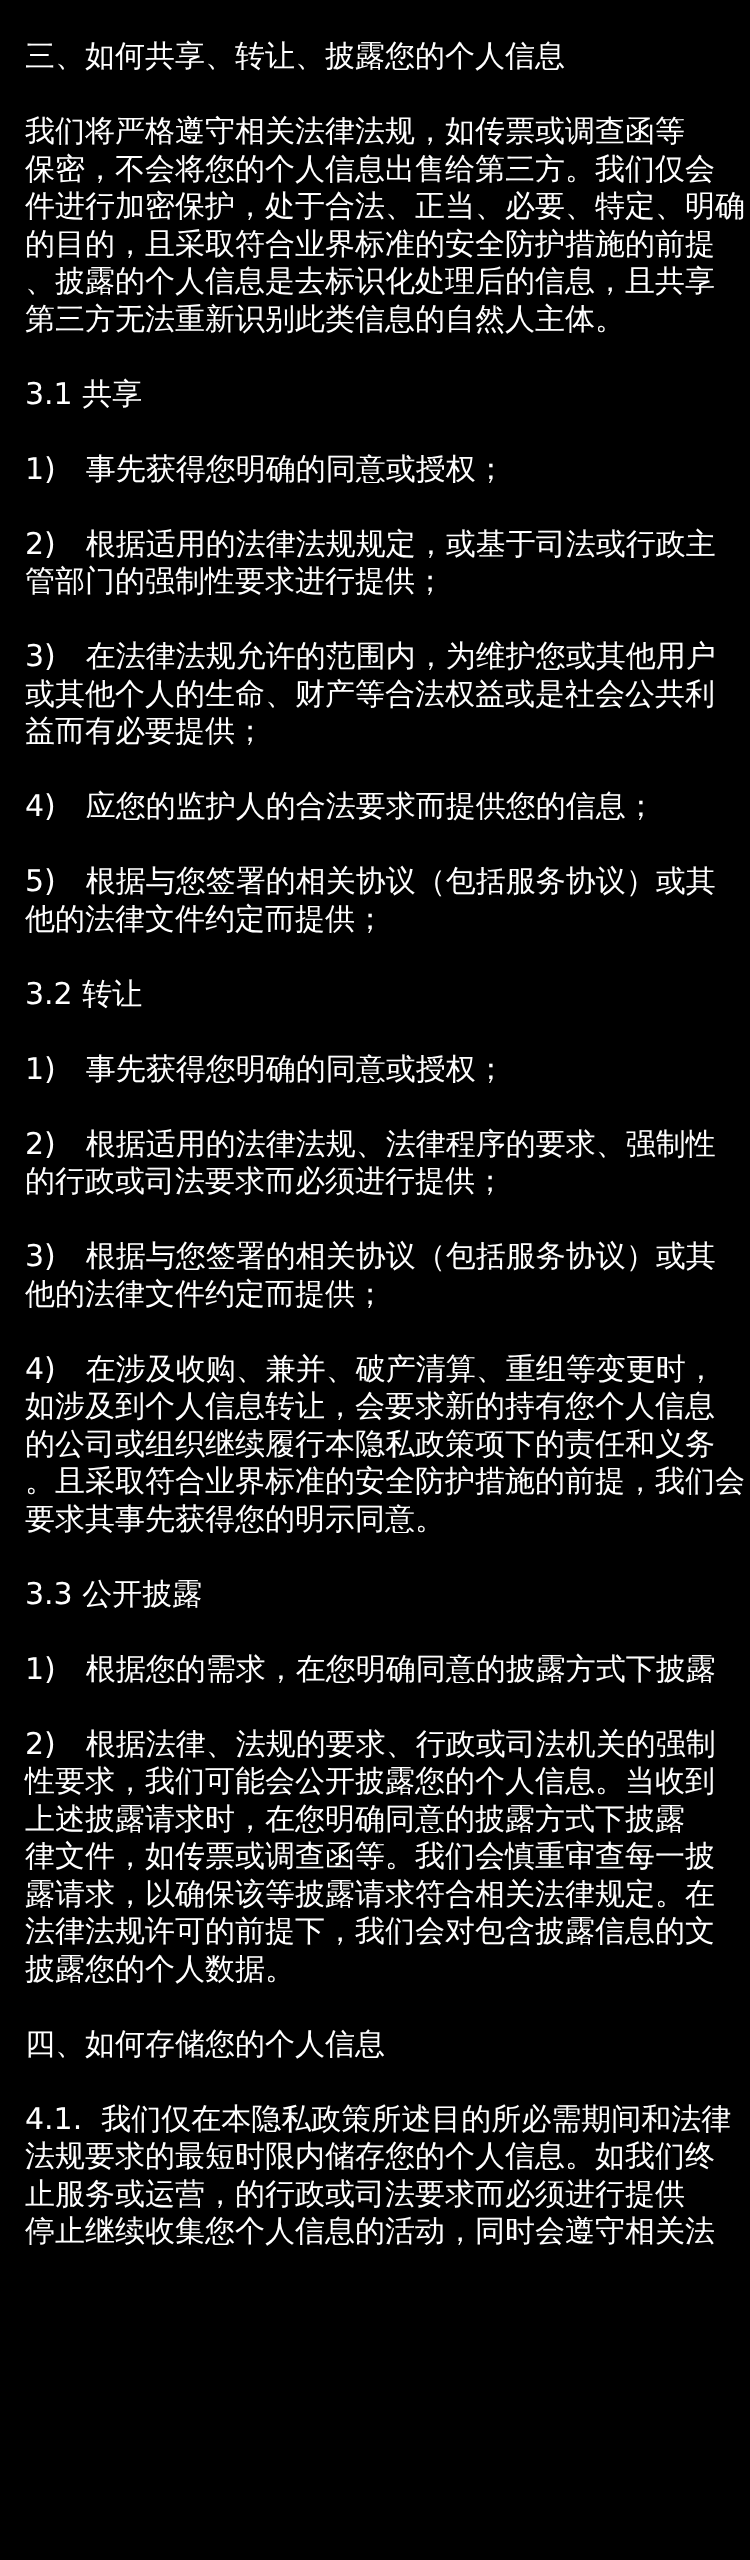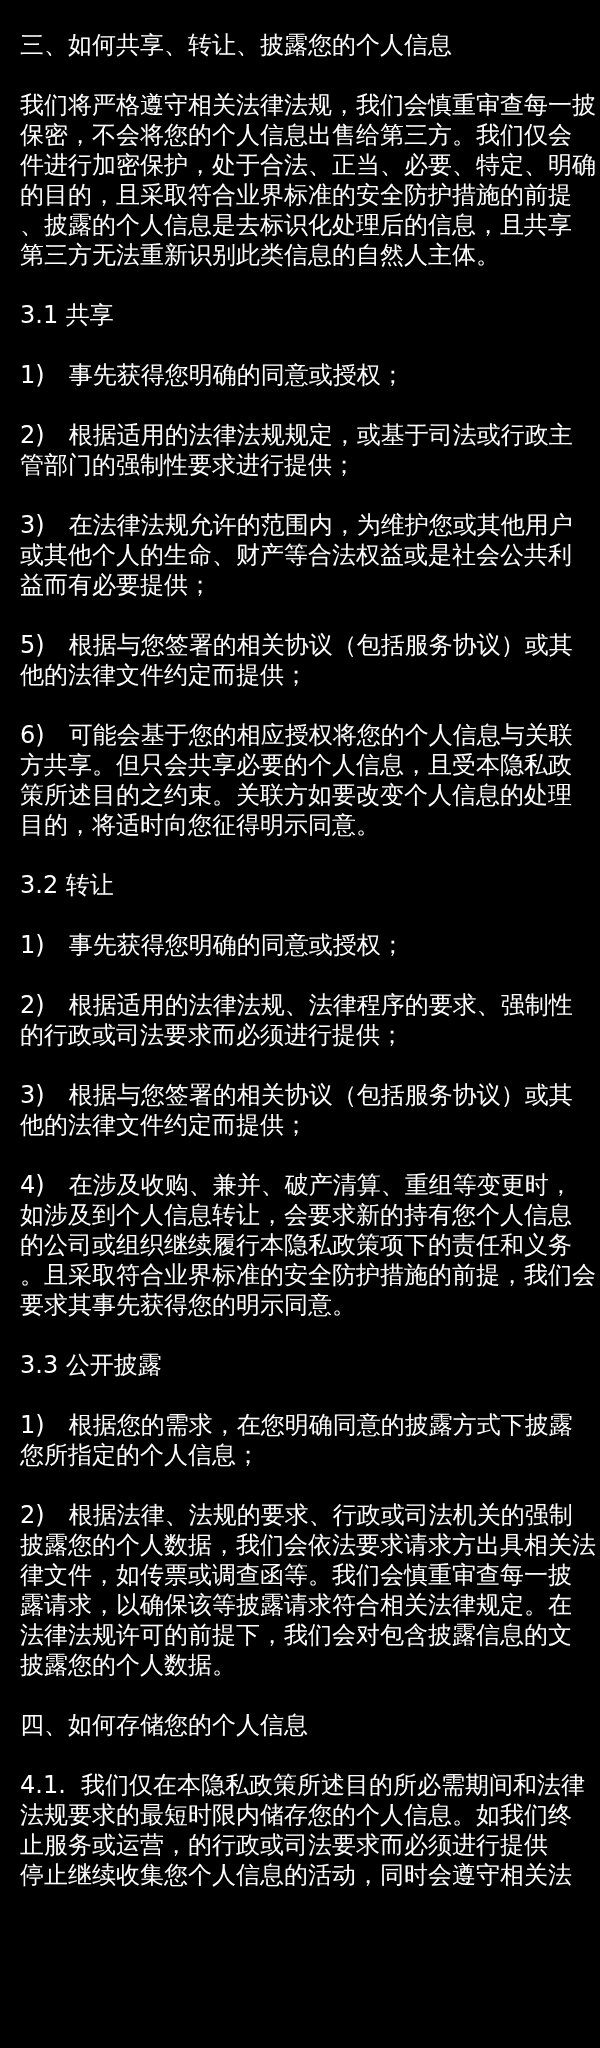--- a/index.html
+++ b/index.html
@@ -36,21 +36,21 @@
 </style>
 </head>
 <body style="background: rgb(0, 0, 0);">
 
 <div class="page" style="background: rgb(0, 0, 0); color: rgb(255, 255, 255);">
   <div>
       <div class="block heading">
         <div class="line">三、如何共享、转让、披露您的个人信息</div>
       </div>
       <div class="block paragraph">
-        <div class="line">我们将严格遵守相关法律法规，我们会慎重审查每一披</div>
+        <div class="line">我们将严格遵守相关法律法规，如传票或调查函等</div>
         <div class="line">保密，不会将您的个人信息出售给第三方。我们仅会</div>
         <div class="line">件进行加密保护，处于合法、正当、必要、特定、明确</div>
         <div class="line">的目的，且采取符合业界标准的安全防护措施的前提</div>
         <div class="line">、披露的个人信息是去标识化处理后的信息，且共享</div>
         <div class="line">第三方无法重新识别此类信息的自然人主体。</div>
       </div>
       <div class="block heading">
         <div class="line">3.1 共享</div>
       </div>
       <div class="block paragraph">
@@ -59,28 +59,25 @@
       <div class="block paragraph">
         <div class="line">2)　根据适用的法律法规规定，或基于司法或行政主</div>
         <div class="line">管部门的强制性要求进行提供；</div>
       </div>
       <div class="block paragraph">
         <div class="line">3)　在法律法规允许的范围内，为维护您或其他用户</div>
         <div class="line">或其他个人的生命、财产等合法权益或是社会公共利</div>
         <div class="line">益而有必要提供；</div>
       </div>
       <div class="block paragraph">
+        <div class="line">4)　应您的监护人的合法要求而提供您的信息；</div>
+      </div>
+      <div class="block paragraph">
         <div class="line">5)　根据与您签署的相关协议（包括服务协议）或其</div>
         <div class="line">他的法律文件约定而提供；</div>
-      </div>
-      <div class="block paragraph">
-        <div class="line">6)　可能会基于您的相应授权将您的个人信息与关联</div>
-        <div class="line">方共享。但只会共享必要的个人信息，且受本隐私政</div>
-        <div class="line">策所述目的之约束。关联方如要改变个人信息的处理</div>
-        <div class="line">目的，将适时向您征得明示同意。</div>
       </div>
       <div class="block heading">
         <div class="line">3.2 转让</div>
       </div>
       <div class="block paragraph">
         <div class="line">1)　事先获得您明确的同意或授权；</div>
       </div>
       <div class="block paragraph">
         <div class="line">2)　根据适用的法律法规、法律程序的要求、强制性</div>
         <div class="line">的行政或司法要求而必须进行提供；</div>
@@ -94,25 +91,25 @@
         <div class="line">如涉及到个人信息转让，会要求新的持有您个人信息</div>
         <div class="line">的公司或组织继续履行本隐私政策项下的责任和义务</div>
         <div class="line">。且采取符合业界标准的安全防护措施的前提，我们会</div>
         <div class="line">要求其事先获得您的明示同意。</div>
       </div>
       <div class="block heading">
         <div class="line">3.3 公开披露</div>
       </div>
       <div class="block paragraph">
         <div class="line">1)　根据您的需求，在您明确同意的披露方式下披露</div>
-        <div class="line">您所指定的个人信息；</div>
       </div>
       <div class="block paragraph">
         <div class="line">2)　根据法律、法规的要求、行政或司法机关的强制</div>
-        <div class="line">披露您的个人数据，我们会依法要求请求方出具相关法</div>
+        <div class="line">性要求，我们可能会公开披露您的个人信息。当收到</div>
+        <div class="line">上述披露请求时，在您明确同意的披露方式下披露</div>
         <div class="line">律文件，如传票或调查函等。我们会慎重审查每一披</div>
         <div class="line">露请求，以确保该等披露请求符合相关法律规定。在</div>
         <div class="line">法律法规许可的前提下，我们会对包含披露信息的文</div>
         <div class="line">披露您的个人数据。</div>
       </div>
       <div class="block heading">
         <div class="line">四、如何存储您的个人信息</div>
       </div>
       <div class="block paragraph">
         <div class="line">4.1.  我们仅在本隐私政策所述目的所必需期间和法律</div>

